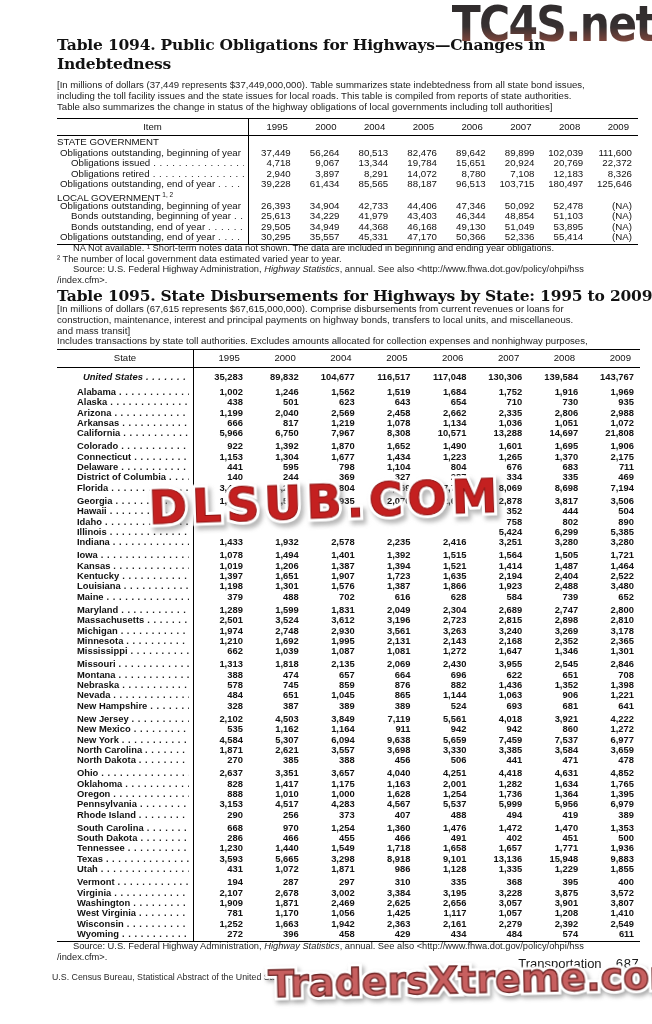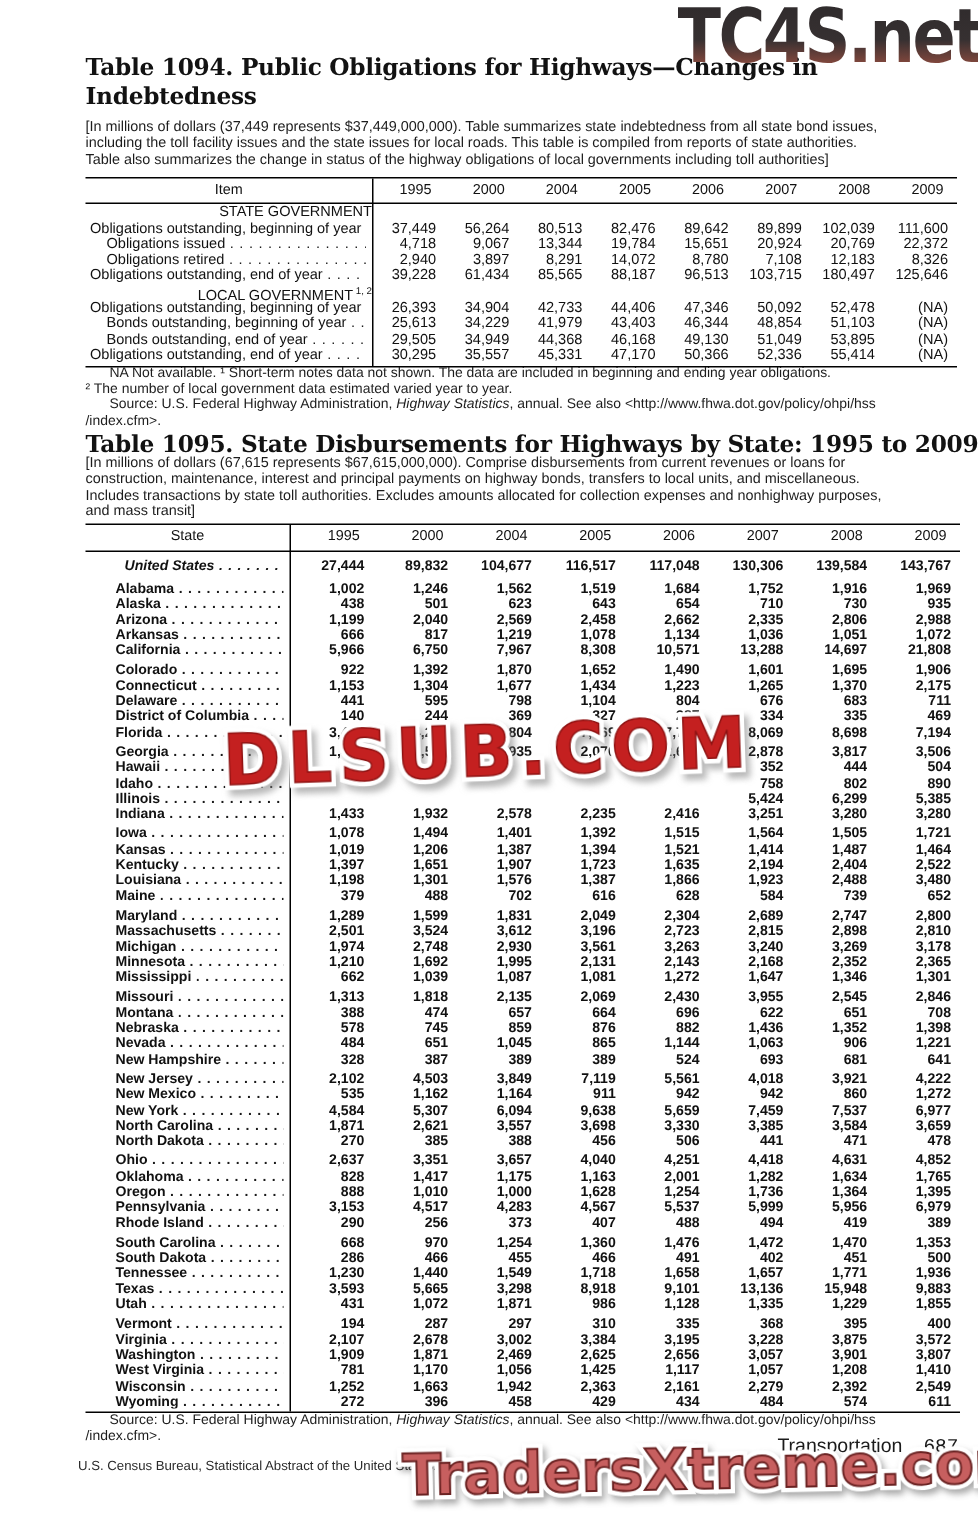--- a/index.html
+++ b/index.html
@@ -34,21 +34,21 @@
   .t94 .row{grid-template-columns:191px 1fr;height:10.6px;line-height:10.6px;font-size:9.7px;}
   .t95 .row{grid-template-columns:136px 1fr;height:10.3px;line-height:10.3px;font-size:9.4px;}
   .t94 .body{padding:1px 0 1px 0;}
   .t95 .body{padding:1px 0 2px 0;}
   .vals{display:grid;grid-template-columns:repeat(8,1fr);}
   .num{text-align:right;padding-right:6px;white-space:nowrap;}
   .lbl{display:flex;overflow:hidden;padding-left:3px;}
   .lbl .nm{white-space:nowrap;}
   .lbl .ld{flex:1;white-space:nowrap;overflow:hidden;margin:0 4px 0 3px;letter-spacing:0.5px;color:#1a1a1a;}
   .lbl.ind{padding-left:14px;justify-content:center;}
-  .seclbl{text-align:right;font-size:9.7px;}
+  .seclbl{text-align:left;font-size:9.7px;}
   .seclbl sup{font-size:6.5px;}
   .t95 .total{height:14px;line-height:13px;padding-top:1px;font-weight:bold;}
   .t95 .total .lbl{padding-left:26px;font-style:italic;}
   .t95 .lbl{padding-left:20px;}
   .grp{margin-top:3px;font-weight:bold;}
 
   
   .fns{position:absolute;left:57px;width:586px;font-size:9.3px;line-height:10.6px;color:#1c1c1c;}
   .f94{top:243px;}
   .s95{top:941px;}
@@ -262,22 +262,22 @@
     <div>² The number of local government data estimated varied year to year.</div>
     <div class="indent"><span>Source: U.S. Federal Highway Administration, </span><i>Highway Statistics</i><span>, annual. See also &lt;http://www.fhwa.dot.gov/policy/ohpi/hss</span></div>
     <div>/index.cfm&gt;.</div>
   </div>
 
   <div class="ttl t95title">Table 1095. State Disbursements for Highways by State: 1995 to 2009</div>
 
   <div class="note n95">
     <div>[In millions of dollars (67,615 represents $67,615,000,000). Comprise disbursements from current revenues or loans for</div>
     <div>construction, maintenance, interest and principal payments on highway bonds, transfers to local units, and miscellaneous.</div>
+    <div>and mass transit]</div>
     <div>Includes transactions by state toll authorities. Excludes amounts allocated for collection expenses and nonhighway purposes,</div>
-    <div>and mass transit]</div>
   </div>
 
   <div class="tbl t95">
     <div class="vrule"></div>
     <div class="thead">
       <div class="hlabel">State</div>
       <div class="hvals">
         <div class="hyear">1995</div>
         <div class="hyear">2000</div>
         <div class="hyear">2004</div>
@@ -288,21 +288,21 @@
         <div class="hyear">2009</div>
       </div>
     </div>
     <div class="body" id="t95-body">
         <div class="row total">
           <div class="lbl">
             <span class="nm">United States</span>
             <span class="ld"> . . . . . . . . . . . . . . . . . . . . . . . . . . . . . . . . . . . . . . . . . . . . . . . . . . . . . . . . . . . . . . . . . . . . . . . . . . . . . . . . . . . . . . . . . .</span>
           </div>
           <div class="vals">
-            <div class="num">27,444</div>
+            <div class="num">35,283</div>
             <div class="num">89,832</div>
             <div class="num">104,677</div>
             <div class="num">116,517</div>
             <div class="num">117,048</div>
             <div class="num">130,306</div>
             <div class="num">139,584</div>
             <div class="num">143,767</div>
           </div>
         </div>
         <div class="grp">

